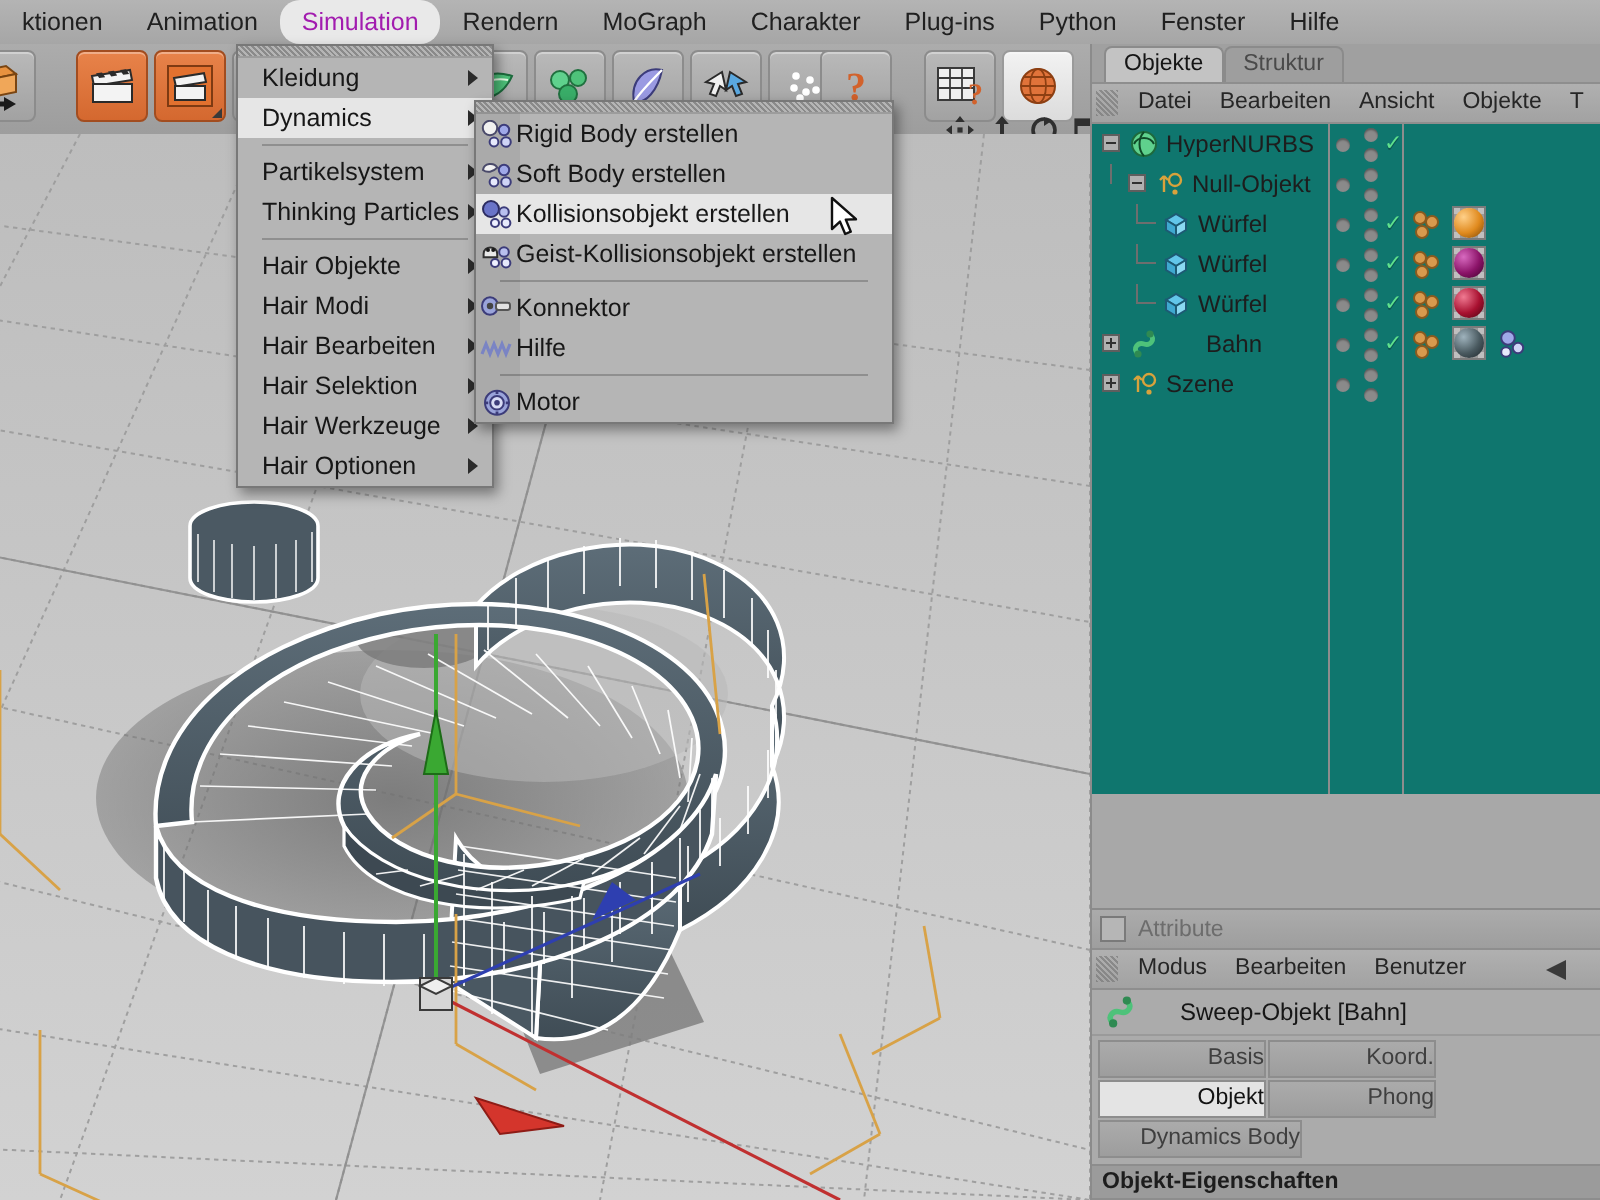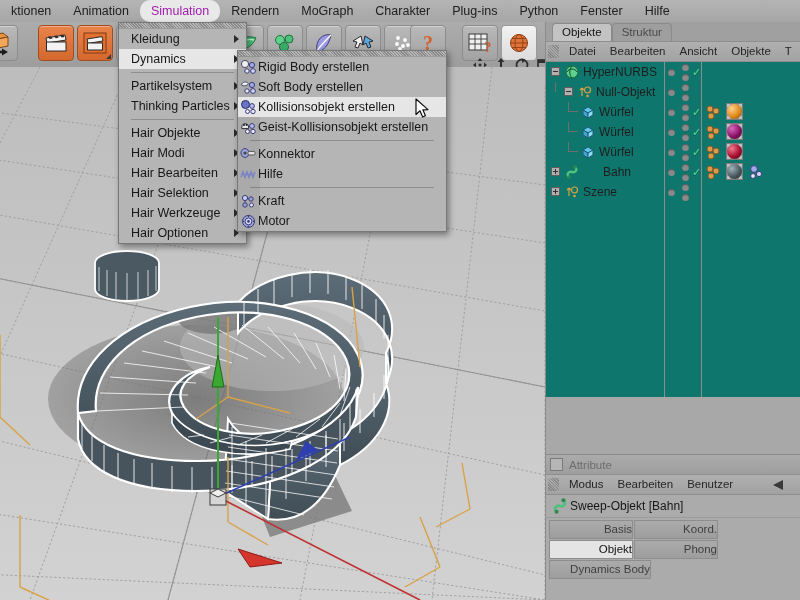--- a/index.html
+++ b/index.html
@@ -95,21 +95,21 @@
       linear-gradient(45deg,#9a9a9a 25%,#bfbfbf 25%,#bfbfbf 75%,#9a9a9a 75%);
     background-size:6px 6px;background-position:0 0,3px 3px;box-sizing:border-box;}
   .sphere{position:absolute;width:15px;height:15px;border-radius:50%;top:2px;}
   
   #attrpanel{position:absolute;left:0;bottom:0;width:255px;height:145px;background:#ababab;
     border-top:1px solid #8b8b8b;}
   .attr-title{height:19px;display:flex;align-items:center;gap:6px;padding-left:4px;
     background:linear-gradient(180deg,#ababab,#9e9e9e);border-bottom:1px solid #8e8e8e;}
   .attr-title .sq{width:11px;height:11px;border:1px solid #7a7a7a;background:#b6b6b6;}
   .attr-title span{font-size:11.5px;color:#6d6d6d;}
-  .objline{height:22px;display:flex;align-items:center;gap:2px;padding-left:6px;
+  .objline{height:22px;display:flex;align-items:center;gap:22px;padding-left:6px;
     border-bottom:1px solid #9a9a9a;}
   .objline .nm{font-size:12px;color:#161616;}
   .btabs{display:flex;flex-wrap:wrap;padding:2px 3px 0 3px;gap:1px;}
   .btab{
     height:17px;line-height:17px;font-size:11.5px;text-align:right;
     border:1px solid #8d8d8d;color:#3f3f3f;
     background:linear-gradient(180deg,#ababab,#9d9d9d);
   }
   .btab.sel{background:#e4e4e4;color:#121212;}
   .secthdr{
@@ -700,20 +700,21 @@
     </div>
 
     <div class="btabs">
       <div class="btab" style="width:82px;">Basis</div>
       <div class="btab" style="width:82px;">Koord.</div>
       <div class="btab sel" style="width:82px;">Objekt</div>
       <div class="btab" style="width:82px;">Phong</div>
       <div class="btab" style="width:100px;">Dynamics Body</div>
     </div>
 
+    <div class="secthdr">Objekt-Eigenschaften</div>
 
   </div>
 </div>
 
 <div class="menu-pop" id="simmenu" style="left:118px;top:22px;width:127px;">
   <div class="dragbar"></div>
   <div class="mrow">
     <span class="mtext" style="margin-left:12px;">Kleidung</span>
     <span class="arrow"></span>
   </div>
@@ -828,32 +829,20 @@
     <span class="micon">
       <svg width="17" height="15" viewBox="0 0 17 15">
         <path d="M1 10 L3 5 L5 10 L7 5 L9 10 L11 5 L13 10 L15 5" stroke="#7a84c4" stroke-width="1.6" fill="none"></path>
       </svg>
     </span>
     <span class="mtext">Hilfe</span>
   </div>
 
   <div class="msep"></div>
 
-  <div class="mrow">
-    <span class="micon">
-      <svg width="17" height="15" viewBox="0 0 17 15">
-        <circle cx="5" cy="4" r="2.6" fill="#c6cdf0" stroke="#3c3c7a"></circle>
-        <circle cx="11" cy="5" r="2.2" fill="#9aa4da" stroke="#3c3c7a"></circle>
-        <circle cx="5" cy="11" r="2.2" fill="#9aa4da" stroke="#3c3c7a"></circle>
-        <circle cx="11.5" cy="11" r="2" fill="#e2e6ff" stroke="#3c3c7a"></circle>
-        <path d="M5 6.6 L5 8.8 M7.6 4.4 L8.8 4.8" stroke="#3c3c7a"></path>
-      </svg>
-    </span>
-    <span class="mtext">Kraft</span>
-  </div>
 
   <div class="mrow">
     <span class="micon">
       <svg width="17" height="15" viewBox="0 0 17 15">
         <circle cx="8.5" cy="7.4" r="6" fill="#9aa4da" stroke="#3c3c7a"></circle>
         <circle cx="8.5" cy="7.4" r="3.4" fill="#d8dcf5" stroke="#3c3c7a"></circle>
         <circle cx="8.5" cy="7.4" r="1.4" fill="#3c3c7a"></circle>
         <path d="M8.5 1.4 L8.5 3 M8.5 11.8 L8.5 13.4 M2.5 7.4 L4.1 7.4 M12.9 7.4 L14.5 7.4" stroke="#3c3c7a" stroke-width="1.4"></path>
       </svg>
     </span>

